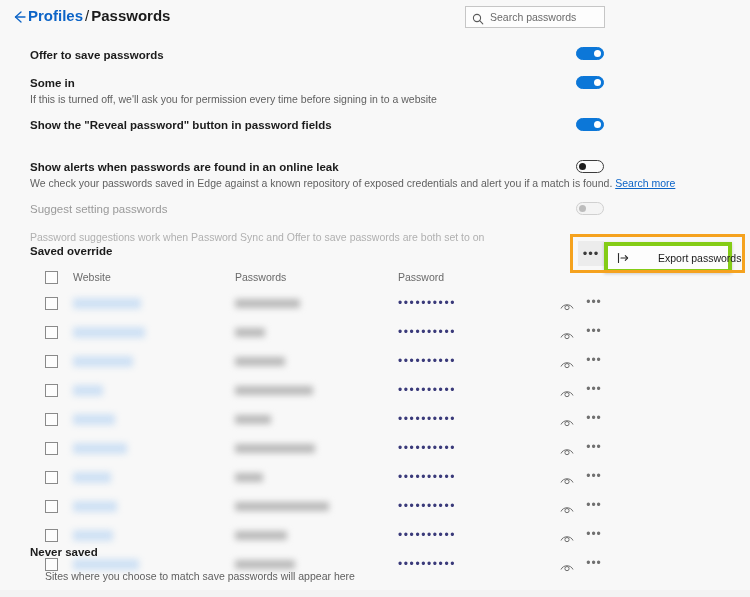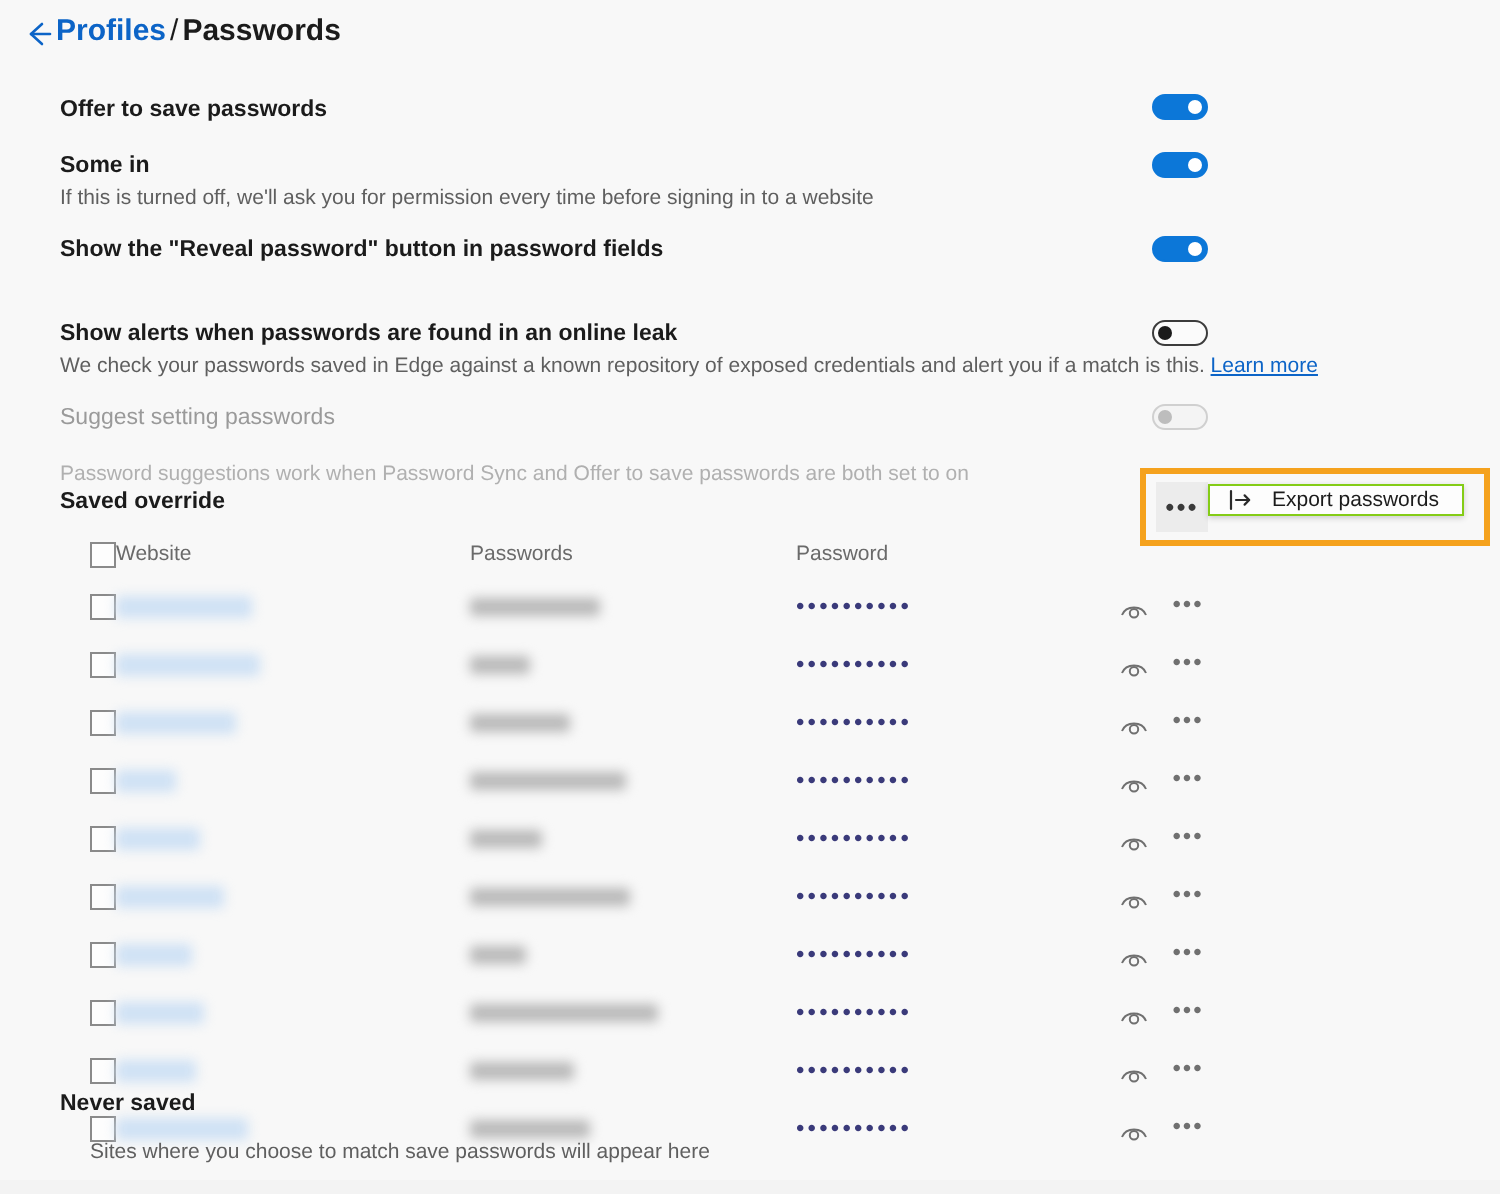--- a/index.html
+++ b/index.html
@@ -104,40 +104,40 @@
   .ellipsis-btn {
     position: absolute; left: 578px; top: 241px;
     width: 26px; height: 25px;
     background: #ececec;
     display: flex; align-items: center; justify-content: center;
     cursor: pointer;
   }
   .ellipsis-btn .dots { font-size: 13px; color: #3a3a3a; letter-spacing: 1px; line-height: 8px; }
   .export-menu {
     position: absolute; left: 604px; top: 242px;
-    width: 128px; height: 16px;
+    width: 128px; height: 31px;
     background: #fdfdfd;
-    border: 1px solid #84cc16;
+    border: 4px solid #84cc16;
     box-shadow: 0 1px 3px rgba(0,0,0,0.18);
-    display: flex; align-items: center;
+    display: flex; align-items: center; gap: 19px;
   }
   .export-menu .menu-icon {
     width: 14px; height: 14px; margin-left: 8px; color: #2b2b2b; flex: 0 0 auto;
   }
   .export-menu .menu-label {
     font-size: 10.5px; color: #1b1b1b; margin-left: 9px; white-space: nowrap;
   }
 
   
   .table { position: absolute; left: 0; top: 268px; width: 750px; }
   .thead {
     position: relative; height: 22px;
   }
   .col-check { position: absolute; left: 45px; }
-  .col-site  { position: absolute; left: 58px; }
+  .col-site  { position: absolute; left: 73px; }
   .col-user  { position: absolute; left: 235px; }
   .col-pass  { position: absolute; left: 398px; }
   .col-eye   { position: absolute; left: 560px; }
   .col-more  { position: absolute; left: 586px; }
 
   .th {
     font-size: 10.5px; color: #6a6a6a; top: 3px; white-space: nowrap;
   }
   .checkbox {
     width: 13px; height: 13px;
@@ -188,20 +188,29 @@
   <div class="back-arrow">
     <svg viewBox="0 0 18 18" width="18" height="18" fill="none" stroke="currentColor" stroke-width="1.3">
       <path d="M11 4 L5.5 9 L11 14" stroke-linecap="round" stroke-linejoin="round"></path>
       <path d="M5.5 9 L15 9" stroke-linecap="round"></path>
     </svg>
   </div>
   <div class="breadcrumb">
     <span class="crumb-link">Profiles</span><span class="crumb-sep">/</span><span class="crumb-current">Passwords</span>
   </div>
 
+  <div class="search-box">
+    <span class="search-icon">
+      <svg viewBox="0 0 12 12" width="12" height="12" fill="none" stroke="currentColor" stroke-width="1.1">
+        <circle cx="5" cy="5" r="3.6"></circle>
+        <path d="M7.7 7.7 L10.8 10.8" stroke-linecap="round"></path>
+      </svg>
+    </span>
+    <input class="search-input" type="text" placeholder="Search passwords" style="">
+  </div>
 </div>
 
 <div class="setting" style="top:48px">
   <div class="setting-title">Offer to save passwords</div>
 </div>
 <div class="toggle on" style="top:47px">
     <span class="knob"></span>
   </div>
 
 <div class="setting" style="top:76px">
@@ -214,21 +223,21 @@
 
 <div class="setting" style="top:118px">
   <div class="setting-title">Show the "Reveal password" button in password fields</div>
 </div>
 <div class="toggle on" style="top:118px">
     <span class="knob"></span>
   </div>
 
 <div class="setting" style="top:160px">
   <div class="setting-title">Show alerts when passwords are found in an online leak</div>
-  <div class="setting-desc"><span>We check your passwords saved in Edge against a known repository of exposed credentials and alert you if a match is this.</span> <span class="learn-more">Learn more</span></div>
+  <div class="setting-desc"><span>We check your passwords saved in Edge against a known repository of exposed credentials and alert you if a match is found.</span> <span class="learn-more">Search more</span></div>
 </div>
 <div class="toggle off" style="top:160px">
     <span class="knob"></span>
   </div>
 
 <div class="setting" style="top:202px">
   <div class="setting-title disabled">Suggest setting passwords</div>
   <div class="setting-desc disabled">Password suggestions work when Password Sync and Offer to save passwords are both set to on</div>
 </div>
 <div class="toggle disabled" style="top:202px">

